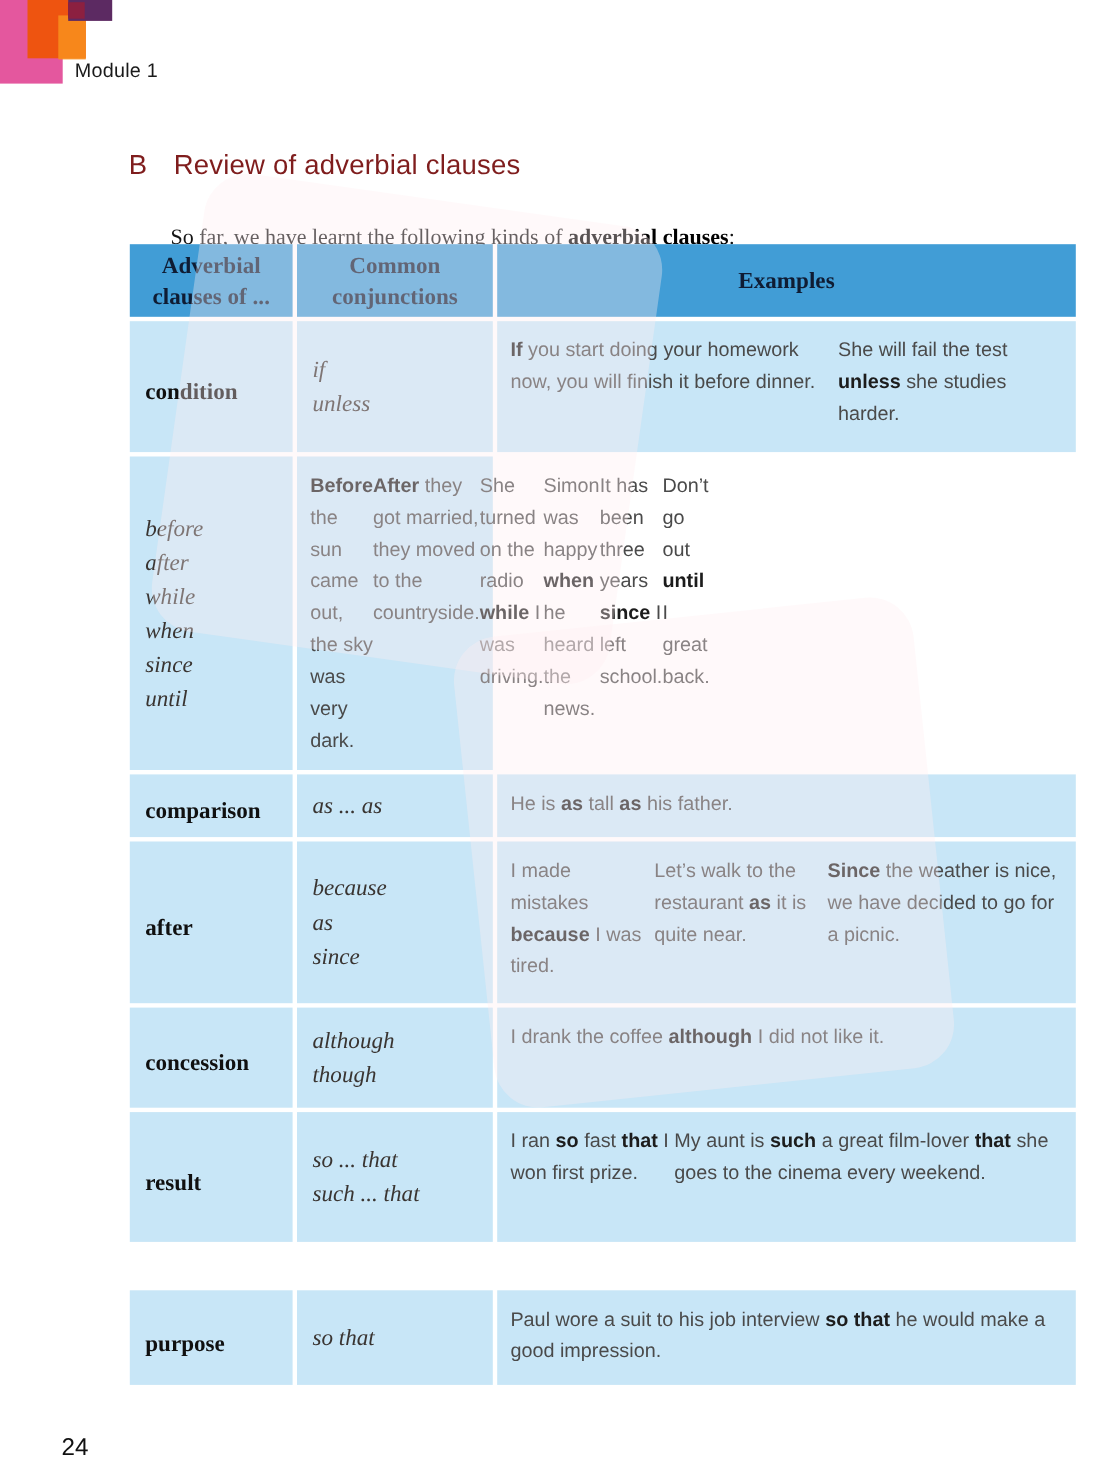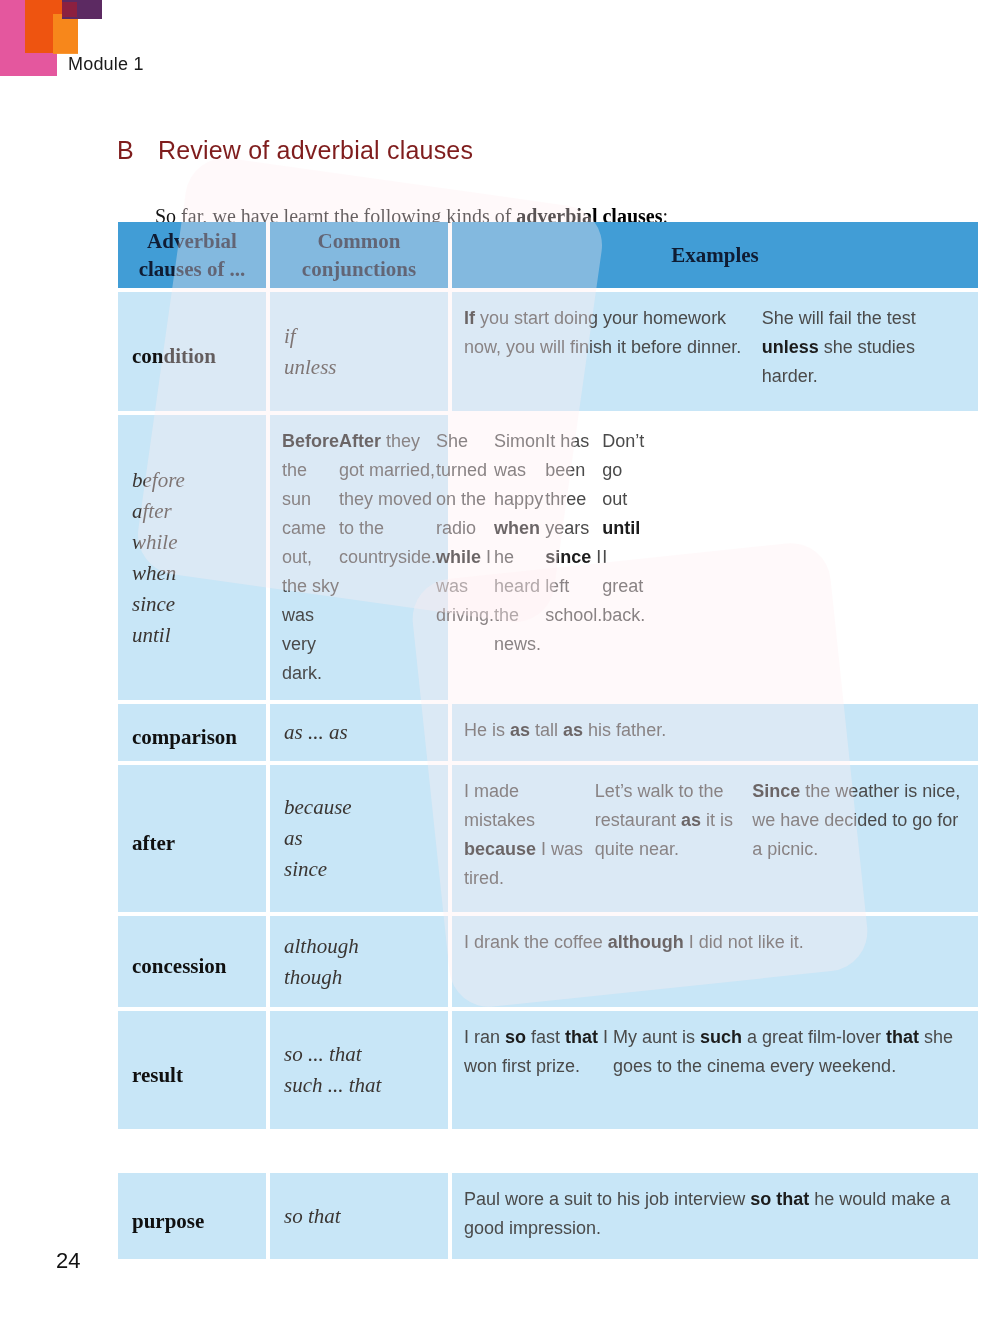--- a/index.html
+++ b/index.html
@@ -50,21 +50,21 @@
   .ex{
     font-size:18px;color:#4a4a4a;display:flex;flex-direction:row;
     padding:12px 12px 12px 12px;line-height:29px;
   }
   .ex .bd{font-weight:bold;color:#1c1c1c;}
   
   .wm{position:absolute;border-radius:40px;background:rgba(255,238,240,0.35);pointer-events:none;}
   .wm1{left:160px;top:180px;width:420px;height:420px;transform:rotate(8deg);}
   .wm2{left:430px;top:560px;width:420px;height:430px;transform:rotate(-6deg);}
   
-  .pagenum{position:absolute;left:56px;top:1248px;font-size:22px;color:#111;}
+  .pagenum{position:absolute;left:56px;top:1303px;font-size:22px;color:#111;}
 </style>
 </head>
 <body>
 
 <div class="logo">
   <div class="sq sq-pink"></div>
   <div class="sq sq-orange"></div>
   <div class="sq sq-orange2"></div>
   <div class="sq sq-purple"></div>
   <div class="sq sq-maroon"></div>

